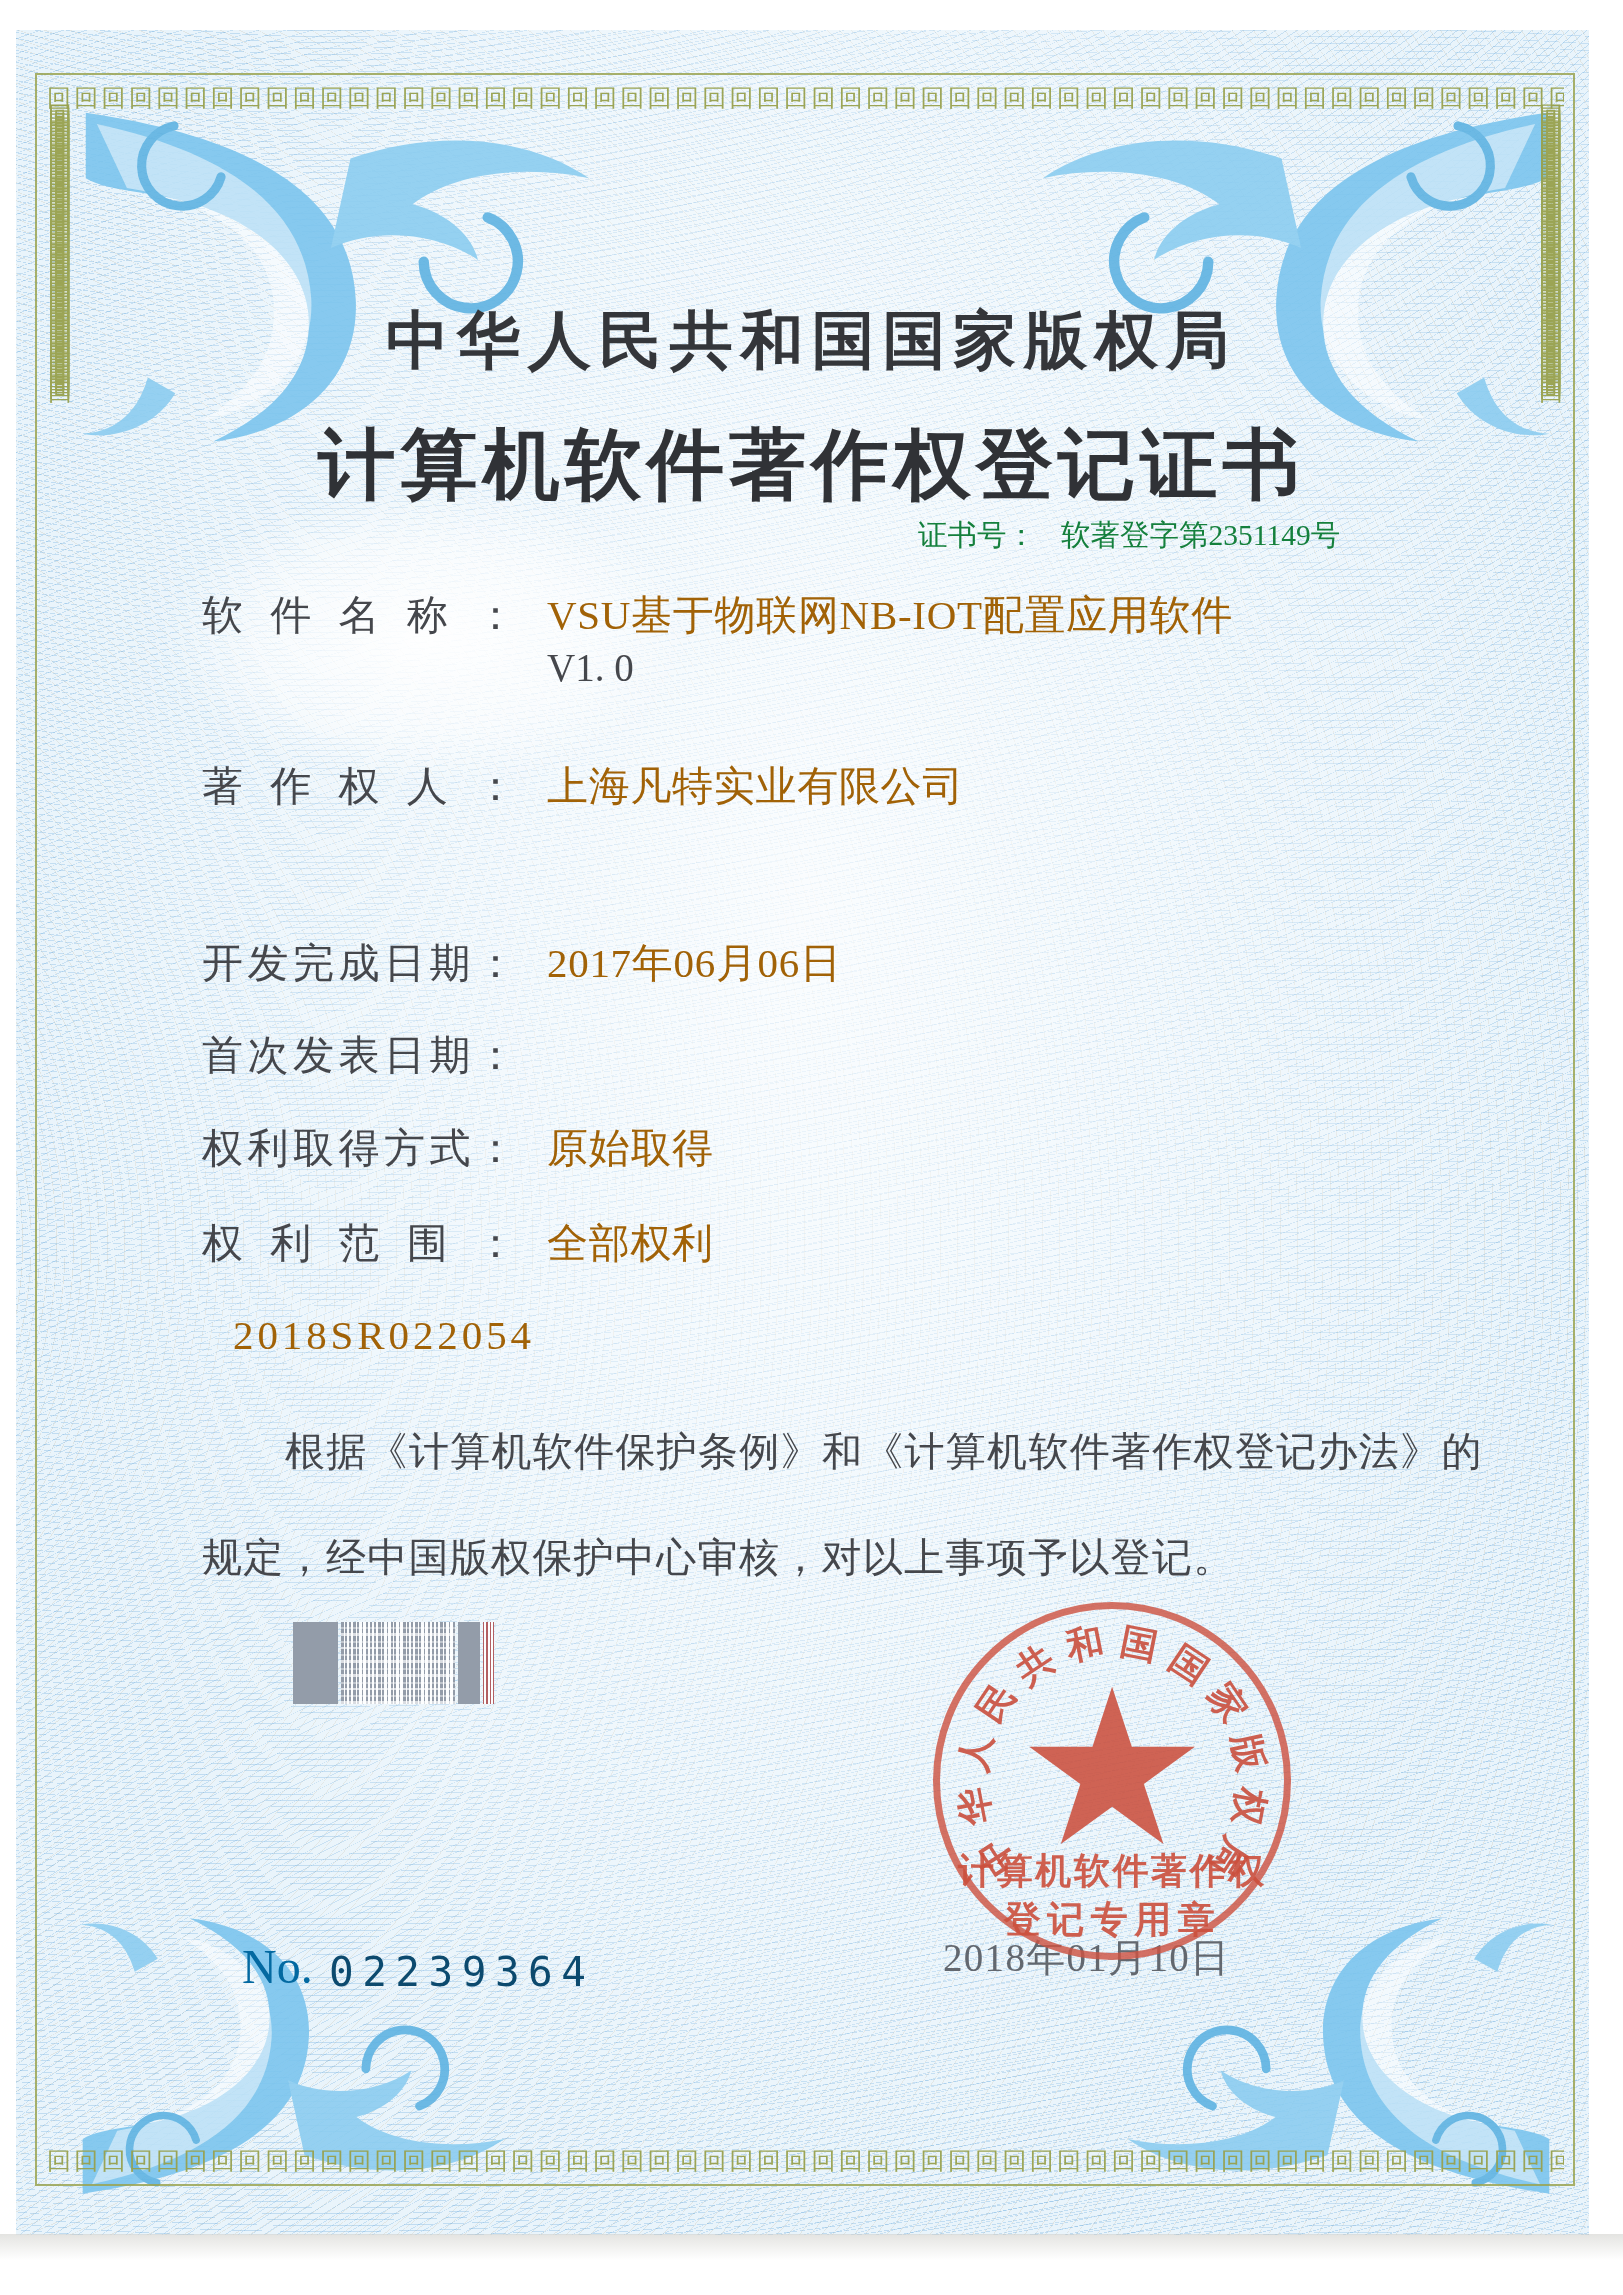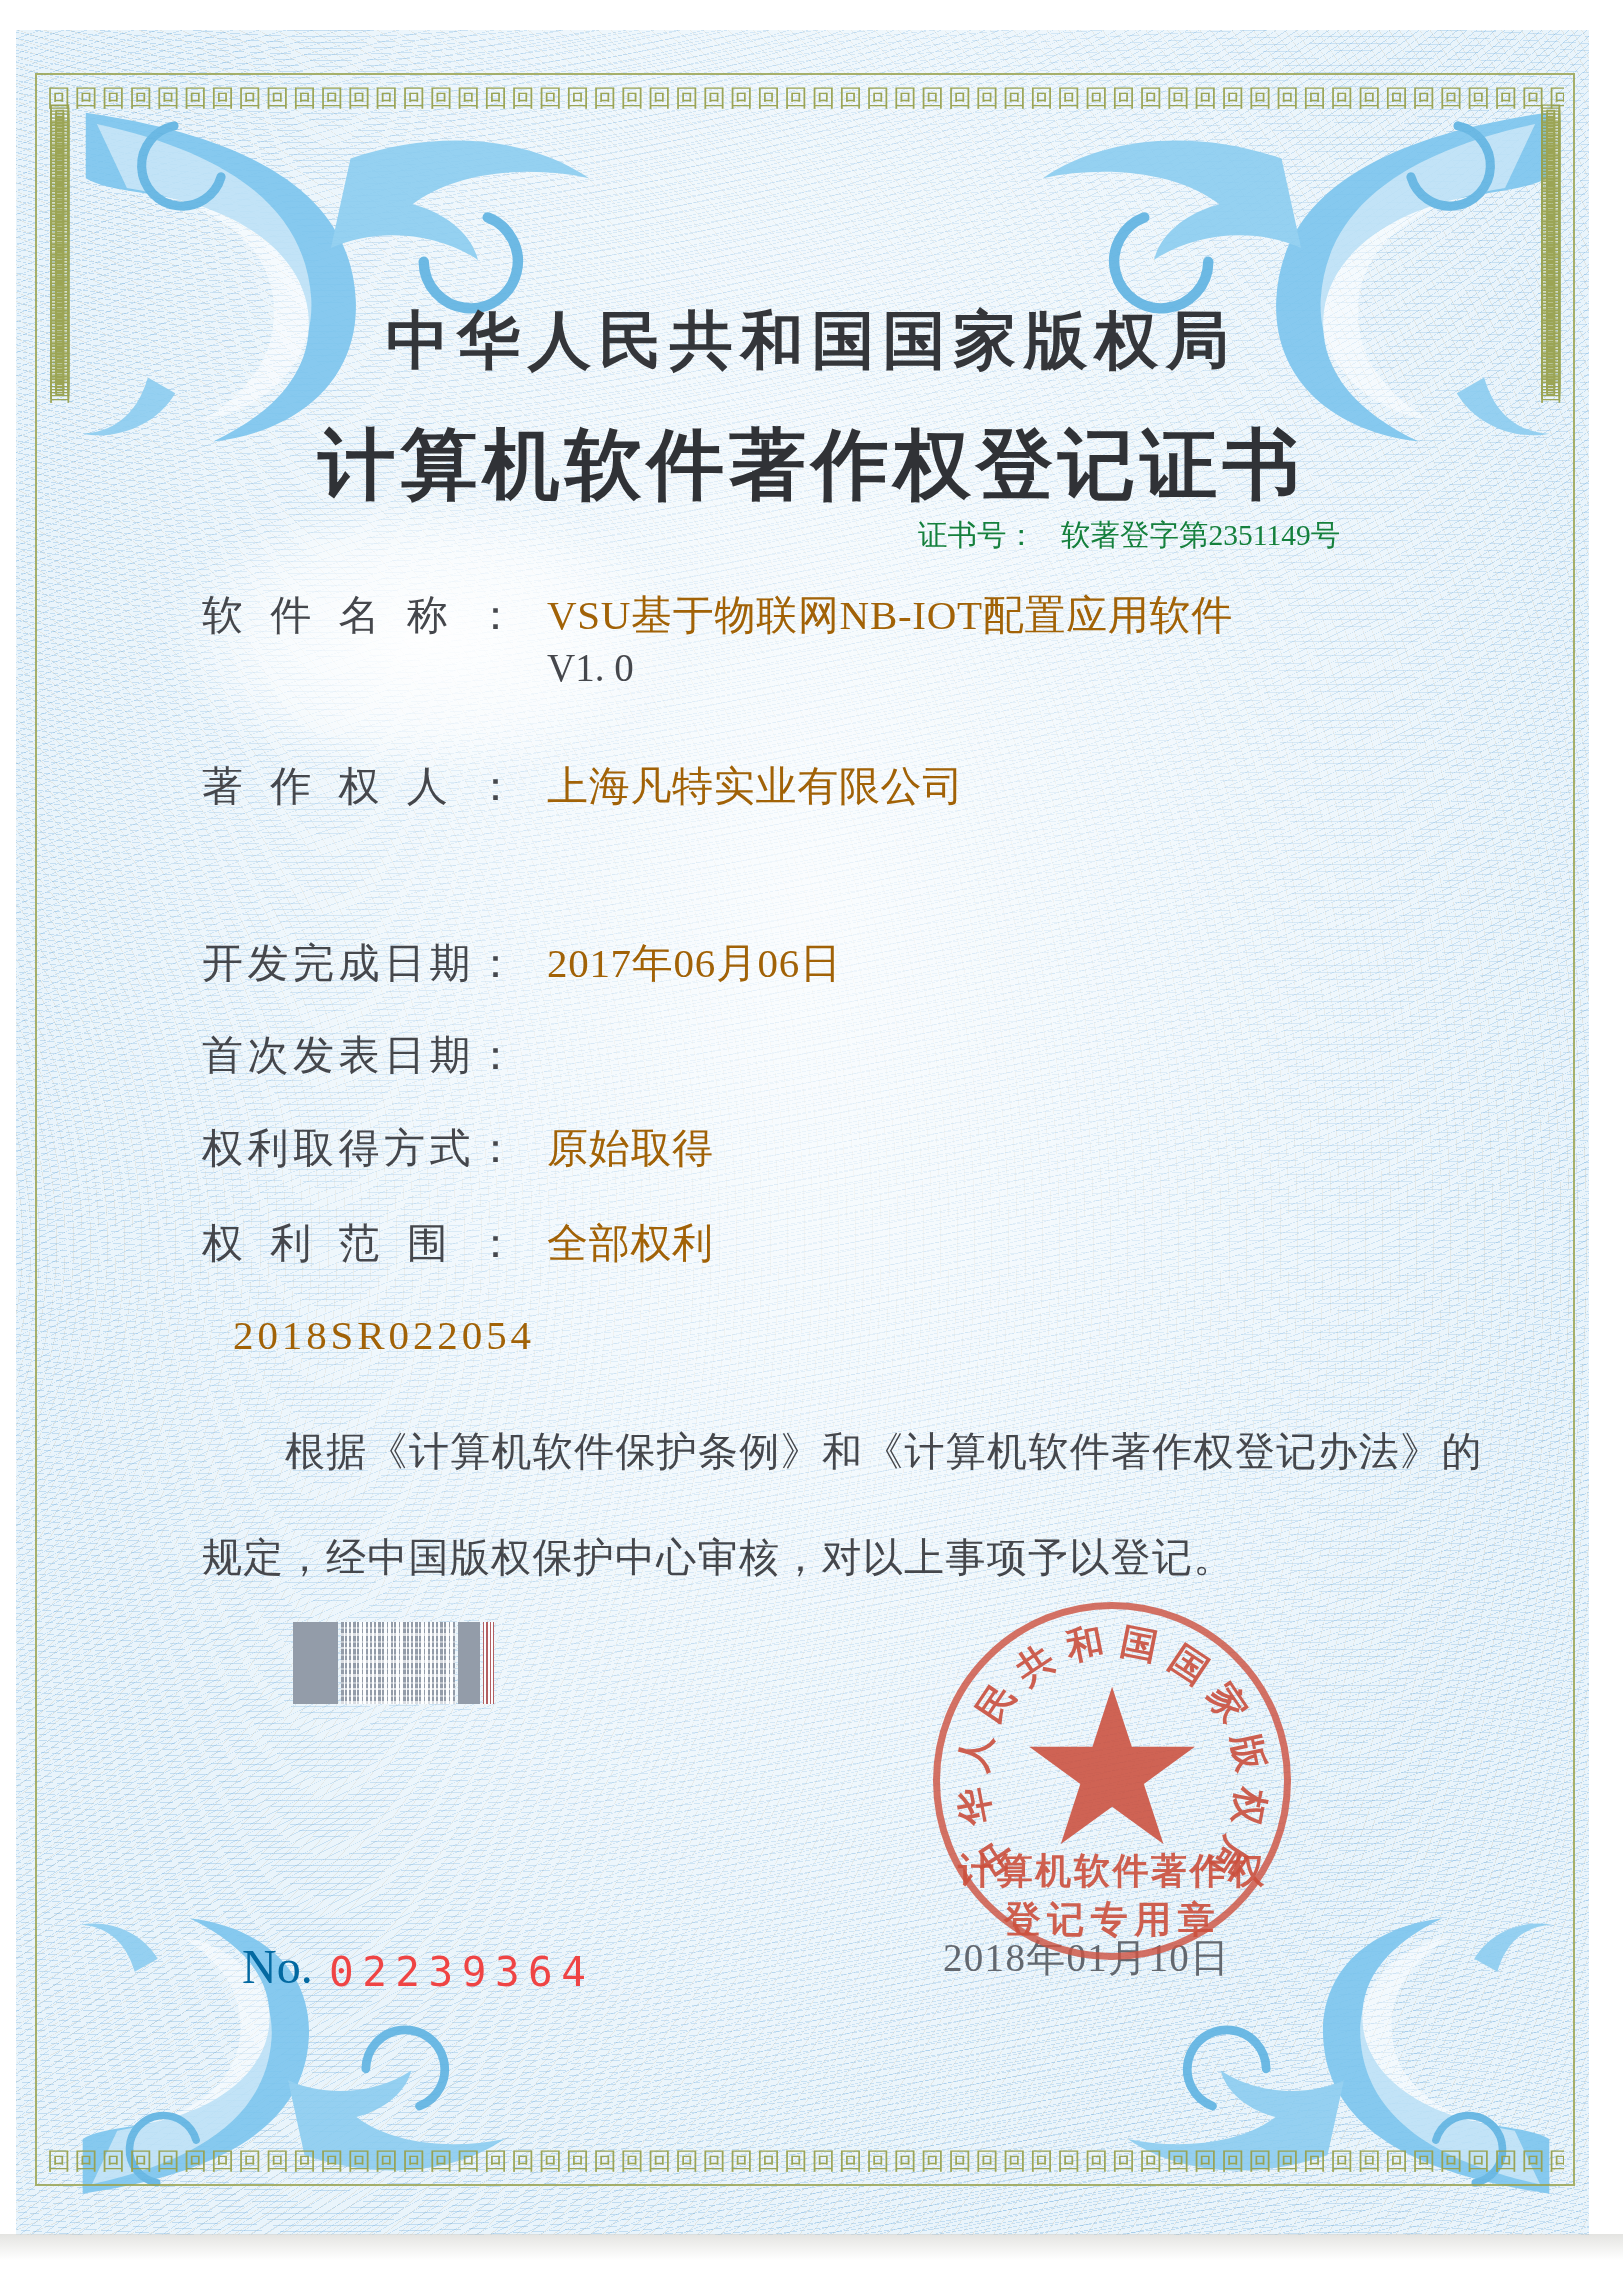--- a/index.html
+++ b/index.html
@@ -78,21 +78,21 @@
     font-size:216px;color:rgba(203,79,60,.88);z-index:1;font-family:"DejaVu Sans",sans-serif;}
   .seal-line1{position:absolute;left:-17px;top:245px;width:393px;text-align:center;
     font-size:36px;font-weight:700;letter-spacing:2.6px;color:rgba(203,79,60,.9);}
   .seal-line2{position:absolute;left:-17px;top:293px;width:393px;text-align:center;
     font-size:37px;font-weight:700;letter-spacing:6.5px;color:rgba(203,79,60,.9);}
   .seal-date{position:absolute;left:943px;top:1931px;z-index:4;font-size:39px;
     color:rgba(92,96,103,.95);letter-spacing:1.3px;}
 
   
   .serial-label{left:242px;top:1939px;font-size:48px;color:#0369a1;}
-  .serial-value{left:329px;top:1948px;font-size:41px;letter-spacing:8.5px;color:#ef4444;
+  .serial-value{left:329px;top:1948px;font-size:41px;letter-spacing:8.5px;color:#0c4a6e;
     font-family:"DejaVu Sans Mono",monospace;}
 </style>
 </head>
 <body>
 
 <div class="paper"></div>
 <div class="scan-edge"></div>
 
 <div class="frame-rule"></div>
 <div class="meander horz top">回回回回回回回回回回回回回回回回回回回回回回回回回回回回回回回回回回回回回回回回回回回回回回回回回回回回回回回回回回回回</div>

